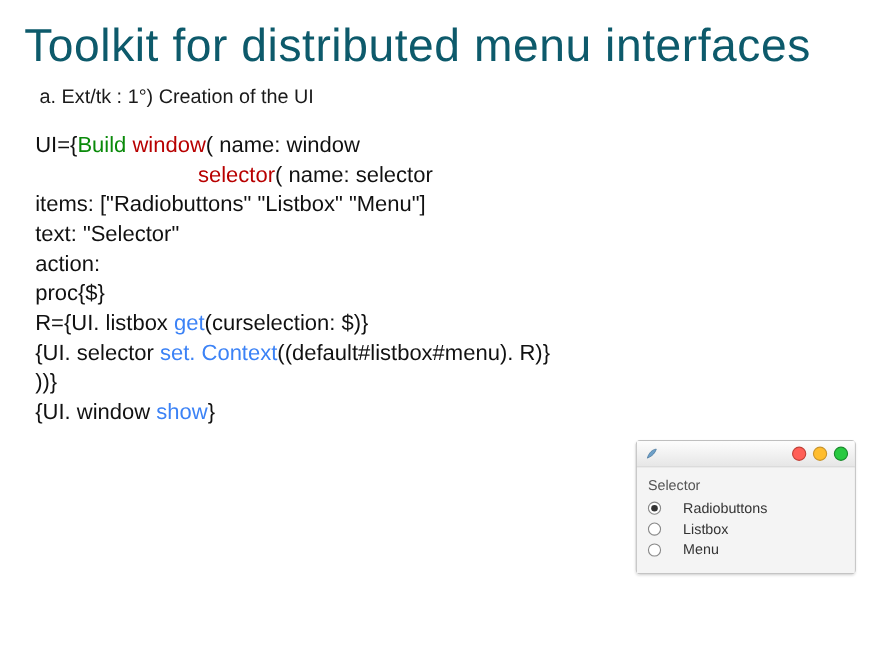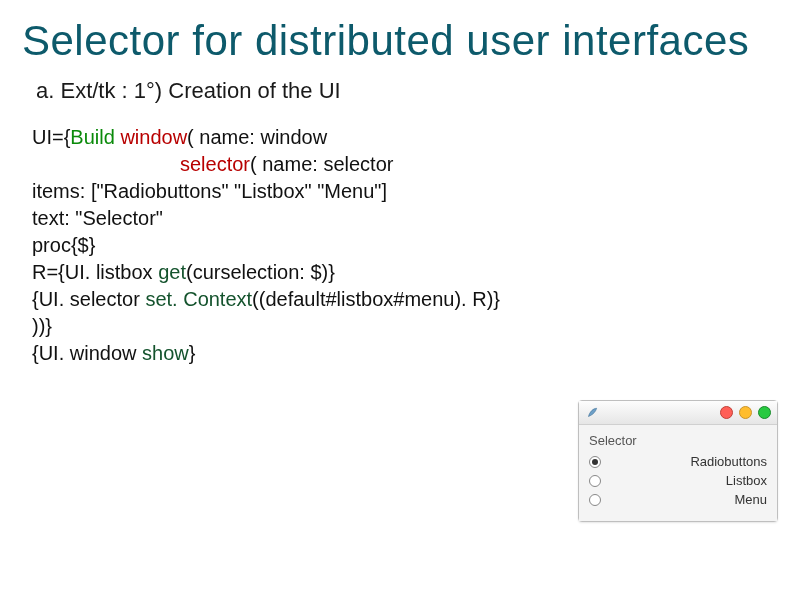--- a/index.html
+++ b/index.html
@@ -15,36 +15,36 @@
   }
   .title {
     font-size: 42px;
     font-weight: 400;
     color: #0d5a6b;
     padding: 18px 0 0 22px;
     line-height: 1.1;
     letter-spacing: 0.5px;
   }
   .subtitle {
-    font-size: 22px;
+    font-size: 18px;
     color: #1a1a1a;
     padding: 14px 0 0 36px;
     font-weight: 400;
   }
   .codeblock {
     padding: 20px 0 0 32px;
     font-size: 20px;
     line-height: 1.35;
     color: #111;
     font-family: Arial, sans-serif;
     max-width: 520px;
   }
   .c-green { color: #0a8a0a; }
   .c-red { color: #b80000; }
-  .c-teal { color: #14532d; }
+  .c-teal { color: #3b82f6; }
 
   .window-preview {
     position: absolute;
     right: 22px;
     bottom: 78px;
     width: 200px;
     background: #f2f2f2;
     border: 1px solid #bfbfbf;
     border-radius: 4px;
     box-shadow: 0 1px 2px rgba(0,0,0,0.1);
@@ -72,23 +72,22 @@
     background: #f4f4f4;
   }
   .win-label {
     color: #555;
     font-size: 13px;
     margin-bottom: 4px;
   }
   .radio-row {
     display: flex;
     align-items: center;
-    gap: 6px;
+    gap: 20px;
     padding: 2px 0;
-    justify-content: space-between;
   }
   .radio-circle {
     width: 12px;
     height: 12px;
     border-radius: 50%;
     border: 1px solid #888;
     background: #fff;
     display: flex;
     align-items: center;
     justify-content: center;
@@ -97,32 +96,33 @@
   .radio-circle.selected::after {
     content: "";
     width: 6px; height: 6px;
     background: #333;
     border-radius: 50%;
   }
 </style>
 </head>
 <body>
 
-<div class="title">Selector for distributed user interfaces</div>
+<div class="title">Toolkit for distributed menu interfaces</div>
 <div class="subtitle">a. Ext/tk : 1°) Creation of the UI</div>
 
 <div class="codeblock">
   <div>
     <span>UI={</span><span class="c-green">Build</span><span> </span><span class="c-red">window</span><span>( name: window</span>
   </div>
   <div style="padding-left:148px;">
     <span class="c-red">selector</span><span>( name: selector</span>
   </div>
   <div>items: ["Radiobuttons" "Listbox" "Menu"]</div>
   <div>text: "Selector"</div>
+  <div>action:</div>
   <div>proc{$}</div>
   <div>
     <span>R={UI. listbox </span><span class="c-teal">get</span><span>(curselection: $)}</span>
   </div>
   <div>
     <span>{UI. selector </span><span class="c-teal">set. Context</span><span>((default#listbox#menu). R)}</span>
   </div>
   <div>))}</div>
   <div>
     <span>{UI. window </span><span class="c-teal">show</span><span>}</span>

